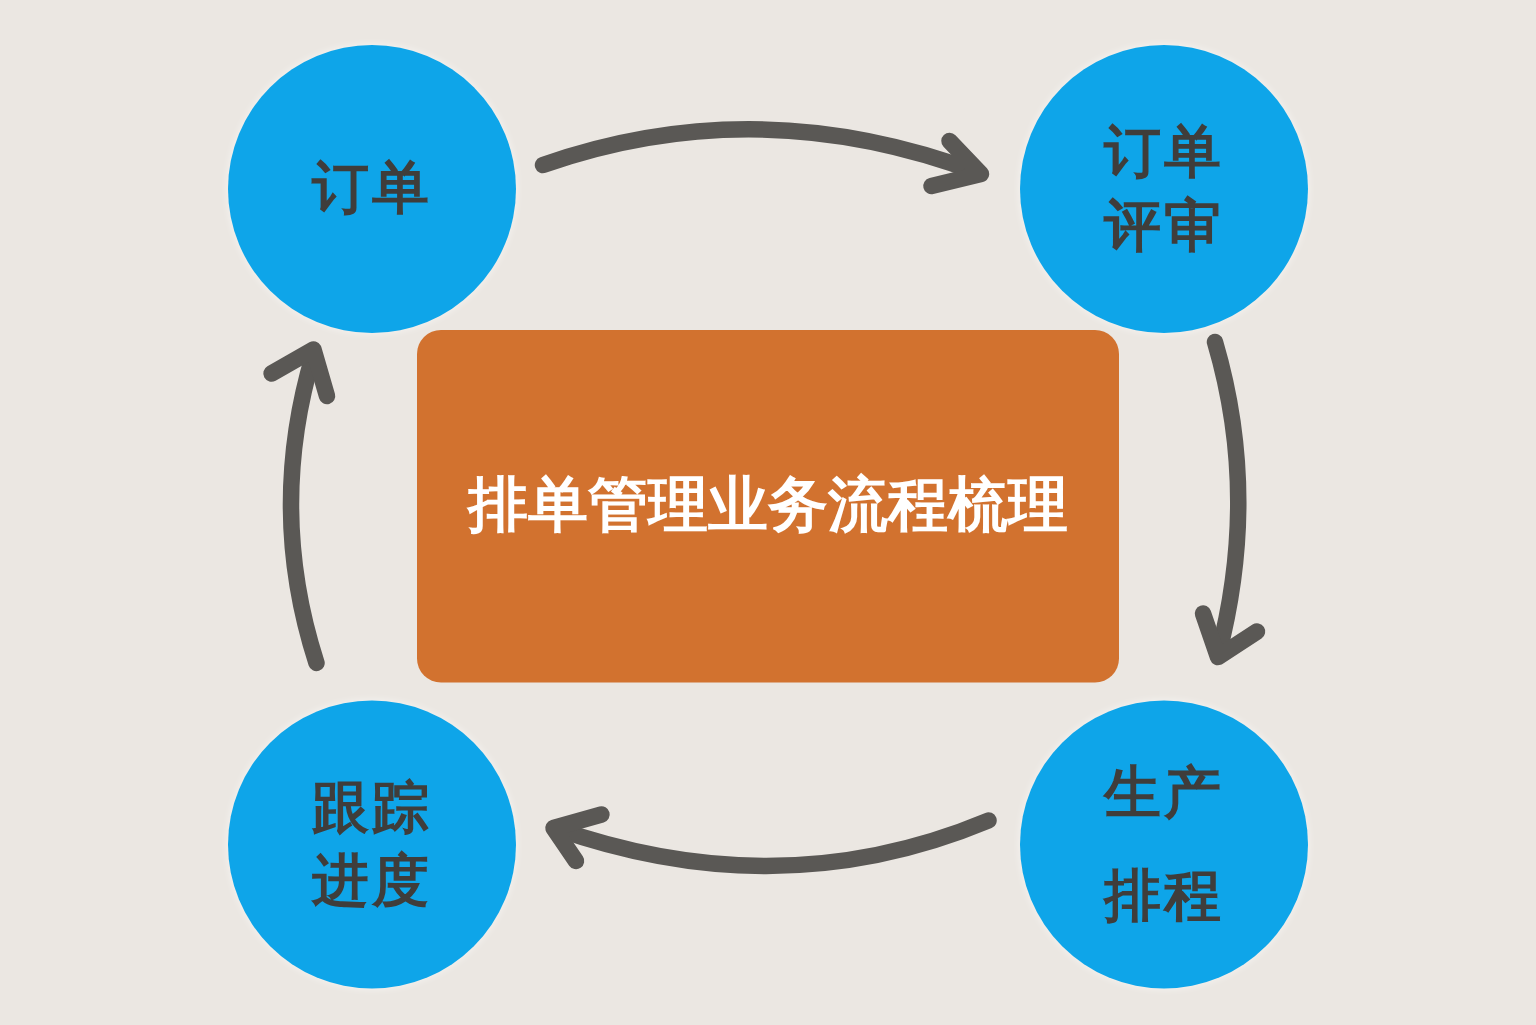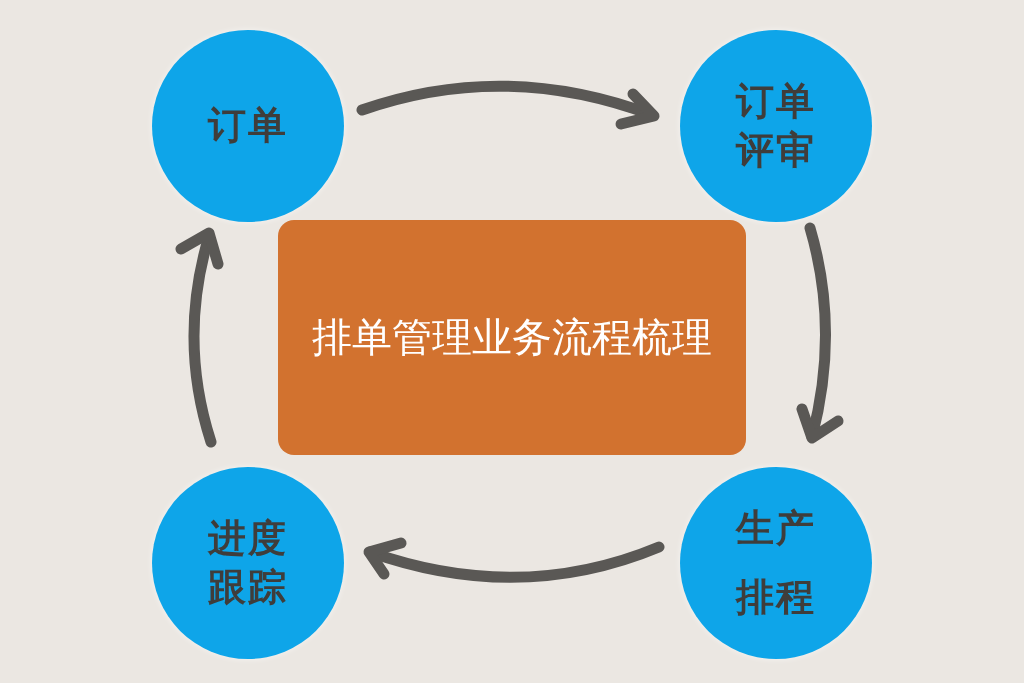--- a/index.html
+++ b/index.html
@@ -18,21 +18,21 @@
   }
   .node span { display:block; letter-spacing:2px; }
   #n1 { left:152px; top:30px; }
   #n2 { left:680px; top:30px; }
   #n3 { left:680px; top:467px;gap:20px; }
   #n4 { left:152px; top:467px; }
   .center {
     position:absolute; left:278px; top:220px; width:468px; height:235px;
     background:#d2722f; border-radius:16px;
     display:flex; flex-direction:row; align-items:center; justify-content:center;
-    color:#ffffff; font-weight:normal; font-size:40px; line-height:1.32;
+    color:#ffffff; font-weight:bold; font-size:40px; line-height:1.32;
     text-align:center;
   }
   .center span { display:block; white-space:nowrap; }
   svg.arrows { position:absolute; left:0; top:0; }
 </style>
 </head>
 <body>
 
 <svg class="arrows" width="1024" height="683">
   <g fill="none" stroke="#5a5855" stroke-width="11" stroke-linecap="round" stroke-linejoin="round">
@@ -56,19 +56,19 @@
 </div>
 <div class="node" id="n2">
   <span>订单</span>
   <span>评审</span>
 </div>
 <div class="node" id="n3">
   <span>生产</span>
   <span>排程</span>
 </div>
 <div class="node" id="n4">
+  <span>跟踪</span>
   <span>进度</span>
-  <span>跟踪</span>
 </div>
 
 <div class="center">
   <span>排单管理业务流程梳理</span>
 </div>
 
 </body></html>

